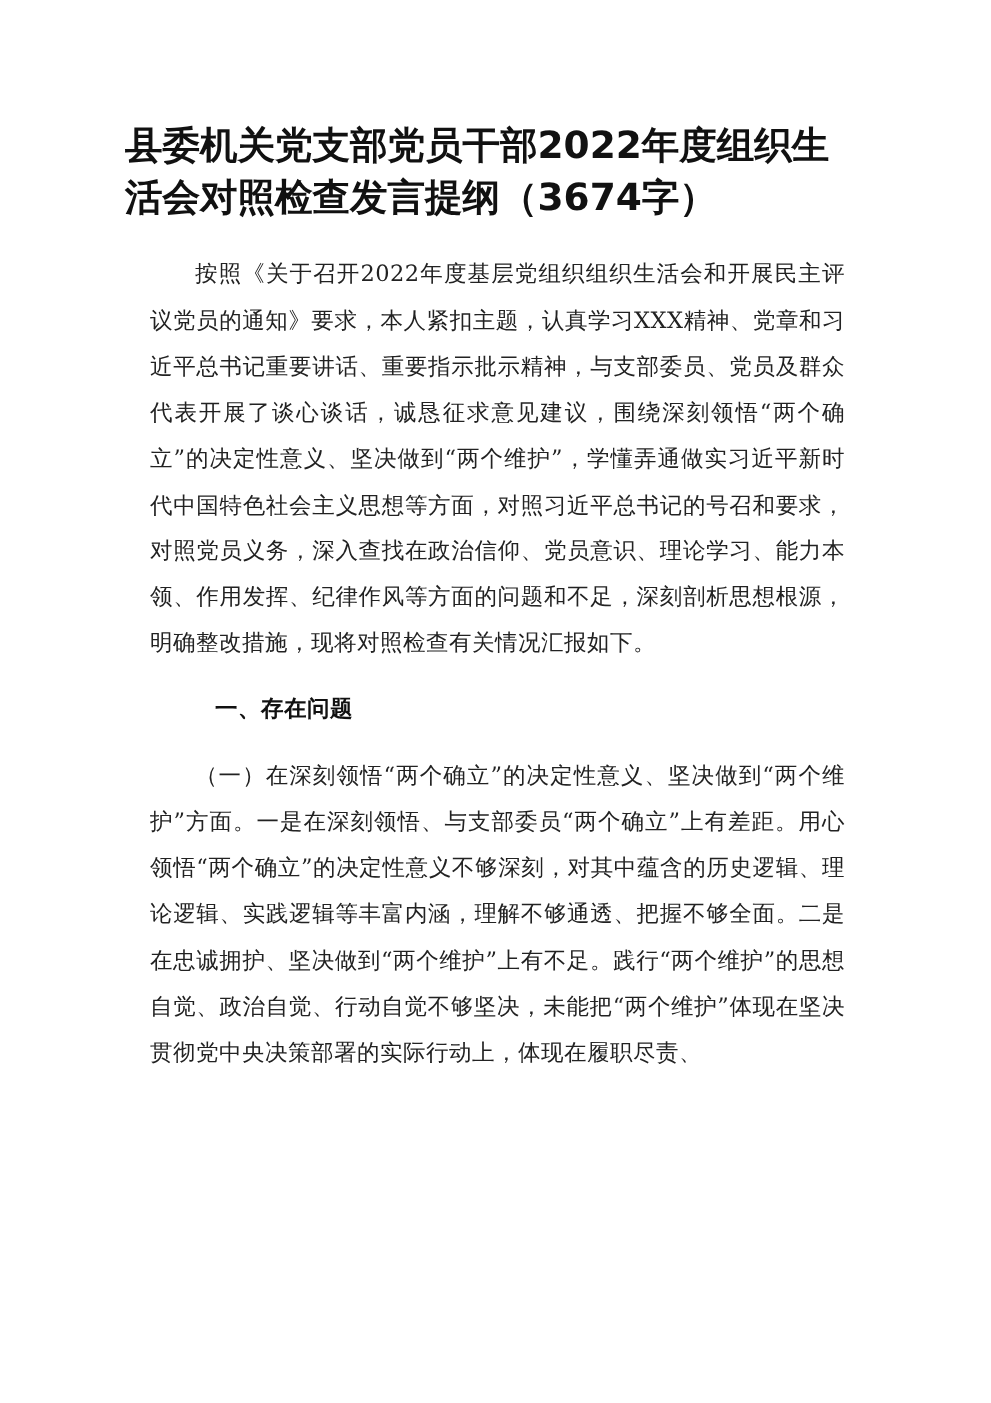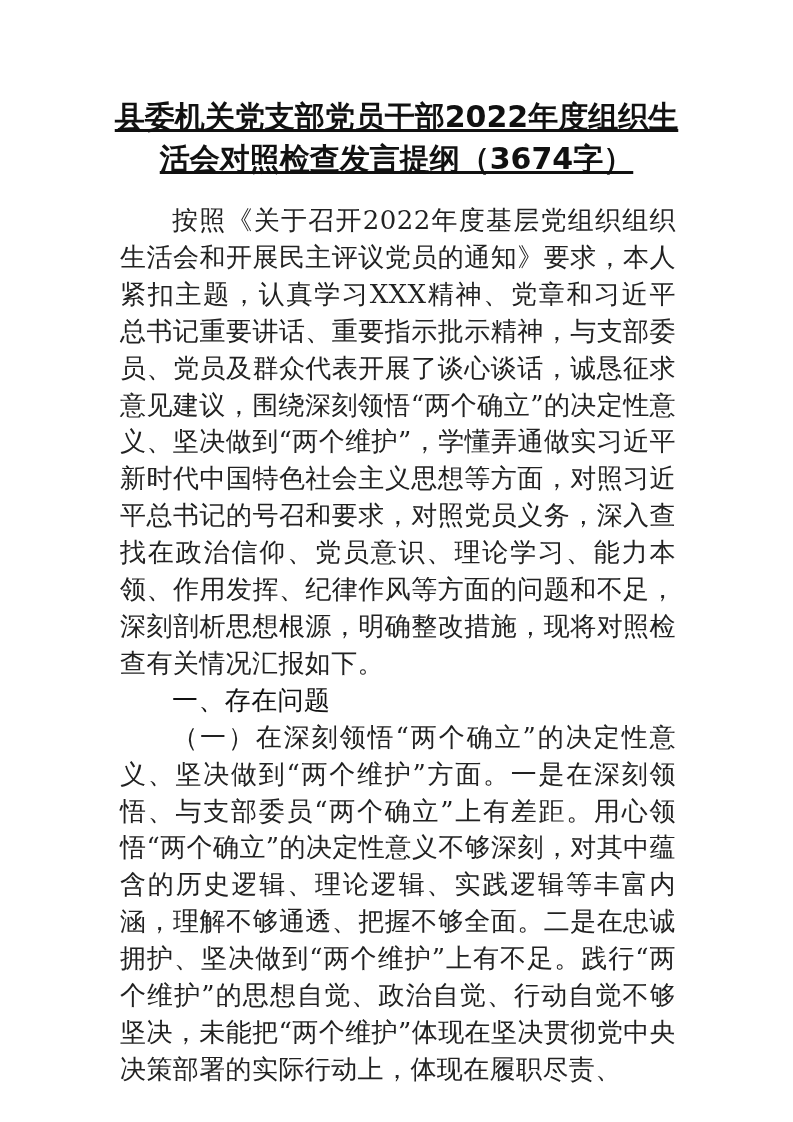--- a/index.html
+++ b/index.html
@@ -1,37 +1,35 @@
 <!DOCTYPE html>
 <html><head>
 <meta charset="utf-8">
 <style>
   html, body { margin: 0; padding: 0; background: #ffffff; }
   body { width: 793px; height: 1122px; position: relative; overflow: hidden; }
   .page { position: absolute; left: 0; top: 0; width: 793px; height: 1122px; background: #fff; }
   .title {
     position: absolute; left: 100px; width: 593px; top: 96px;
-    text-align: center;
     font-family: "DejaVu Sans", "Liberation Sans", sans-serif;
     font-weight: bold; font-size: 30px; line-height: 42px; color: #111;
     letter-spacing: 0px;
-    text-decoration: underline;
   }
   .body {
     position: absolute; left: 120px; width: 556px; top: 202px;
     font-family: "DejaVu Serif", "Liberation Serif", serif;
-    font-size: 26px; line-height: 36.9px; color: #222;
+    font-size: 18px; line-height: 36.9px; color: #222;
     text-align: justify; text-justify: inter-character;
     letter-spacing: 0.4px;
   }
   .para { margin: 0; text-indent: 2em; }
   .heading {
-    margin: 0; text-indent: 2em;
+    margin: 16px; text-indent: 2em;
     font-family: "DejaVu Sans", "Liberation Sans", sans-serif;
-    font-weight: normal; color: #111;
+    font-weight: bold; color: #111;
   }
 </style>
 </head>
 <body>
 
 <div class="page">
   <div class="title">
     <div>县委机关党支部党员干部2022年度组织生</div>
     <div>活会对照检查发言提纲（3674字）</div>
   </div>

